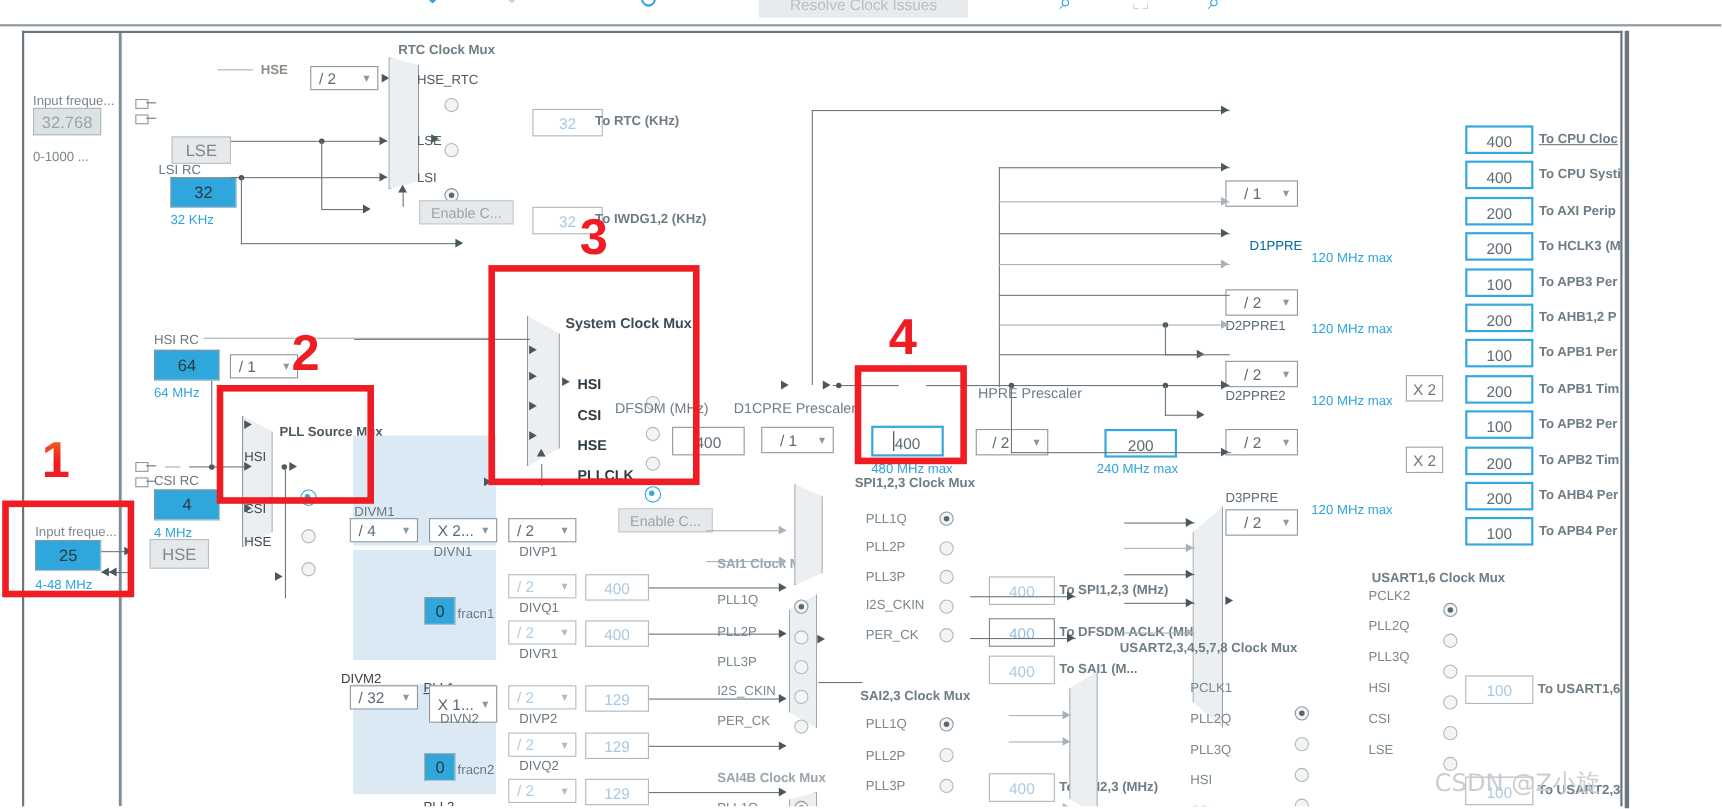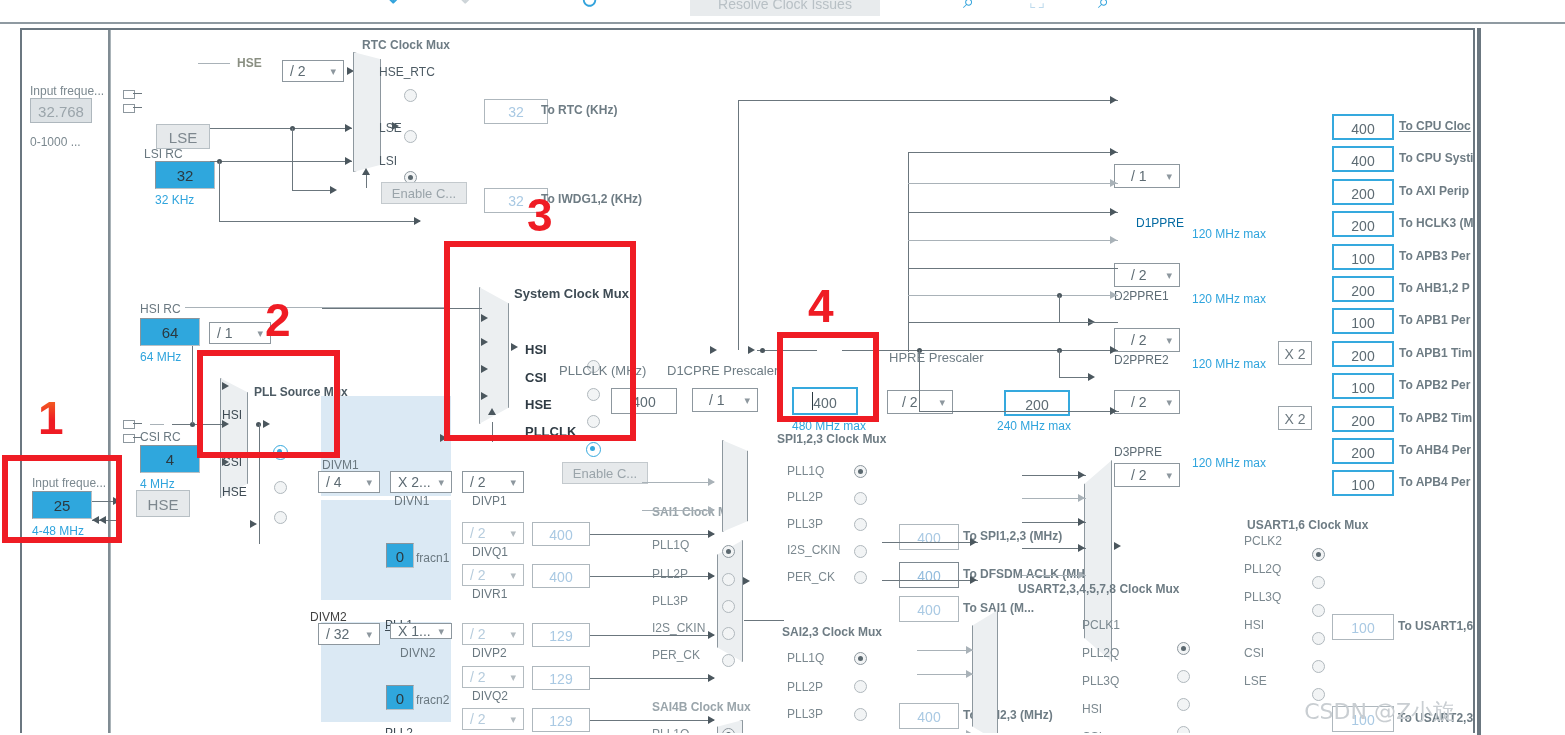--- a/index.html
+++ b/index.html
@@ -269,21 +269,21 @@
     <span class="carrow">▾</span>
   </div>
   <div class="lbl" style="left:450px;top:557px;color:#6a7880;">DIVR1</div>
   <div class="vbox-ro" style="left:510px;top:534px;width:58px;height:24px;line-height:24px;">400</div>
 
   <div class="lbl" style="left:288px;top:580px;color:#404040;">DIVM2</div>
   <div class="combo" style="left:296px;top:593px;width:62px;height:22px;">
     <span class="ctext">/ 32</span>
     <span class="carrow">▾</span>
   </div>
-  <div class="combo" style="left:368px;top:593px;width:62px;height:16px;">
+  <div class="combo" style="left:368px;top:593px;width:62px;height:34px;">
     <span class="ctext">X 1...</span>
     <span class="carrow">▾</span>
   </div>
   <div class="lbl" style="left:378px;top:616px;color:#6a7880;">DIVN2</div>
 
   <div class="vbox-blue" style="left:364px;top:655px;width:28px;height:25px;line-height:25px;">0</div>
   <div class="lbl" style="left:394px;top:663px;color:#6a7880;">fracn2</div>
   <div class="lbl" style="left:363px;top:696px;color:#3e4b54;">PLL2</div>
 
   <div class="combo dim" style="left:440px;top:593px;width:62px;height:22px;">
@@ -323,21 +323,21 @@
   <div class="arw" style="left:459px;top:335px;"></div>
   <div class="arw" style="left:459px;top:362px;"></div>
   <div class="arw" style="left:489px;top:313px;"></div>
   <div class="vl" style="left:470px;top:392px;height:20px;"></div>
   <div class="abs" style="left:466px;top:378px;width:0;height:0;border-left:4px solid transparent;border-right:4px solid transparent;border-bottom:7px solid #4b575e;"></div>
   <div class="arw" style="left:418px;top:404px;"></div>
   <div class="hl" style="left:300px;top:278px;width:160px;"></div>
 
   <div class="btn-grey" style="left:540px;top:432px;width:86px;height:22px;line-height:22px;font-size:13px;">Enable C...</div>
 
-  <div class="lbl b" style="left:537px;top:333px;font-size:13px;color:#6e7c84;font-weight:normal;">PLLCLK (MHz)</div>
+  <div class="lbl b" style="left:537px;top:333px;font-size:13px;color:#6e7c84;font-weight:normal;">DFSDM (MHz)</div>
   <div class="vbox-plain" style="left:589px;top:358px;width:66px;height:26px;line-height:26px;">400</div>
 
   <div class="lbl b" style="left:645px;top:333px;font-size:13px;color:#6e7c84;font-weight:normal;">D1CPRE Prescaler</div>
   <div class="combo" style="left:670px;top:358px;width:66px;height:24px;">
     <span class="ctext" style="left:16px;">/ 1</span>
     <span class="carrow">▾</span>
   </div>
 
   <div class="vbox-out" style="left:770px;top:357px;width:66px;height:28px;line-height:28px;">400</div>
   <div class="caret" style="left:790px;top:362px;height:18px;"></div>

